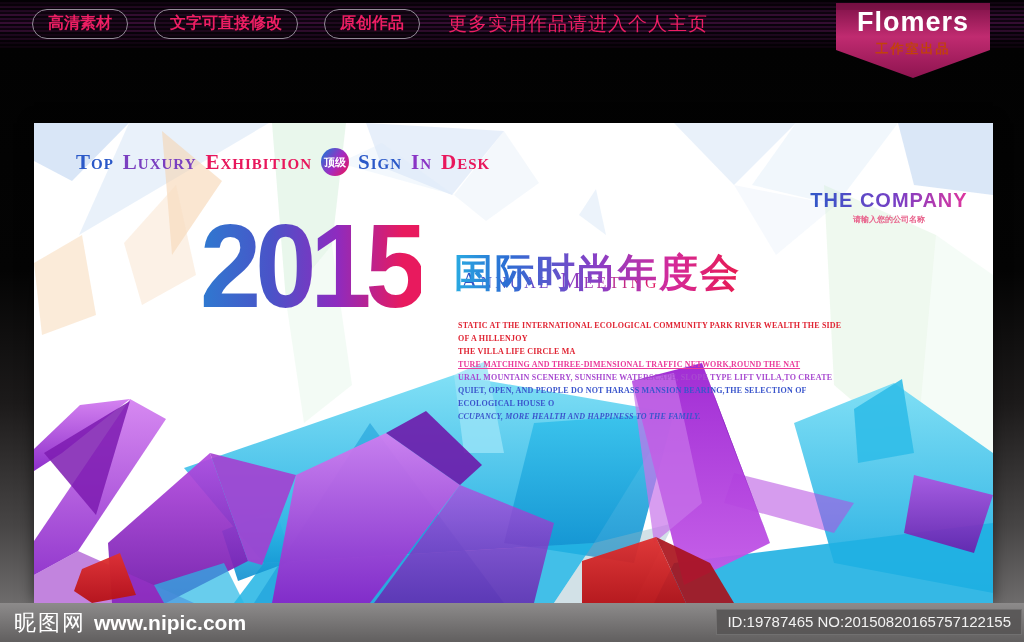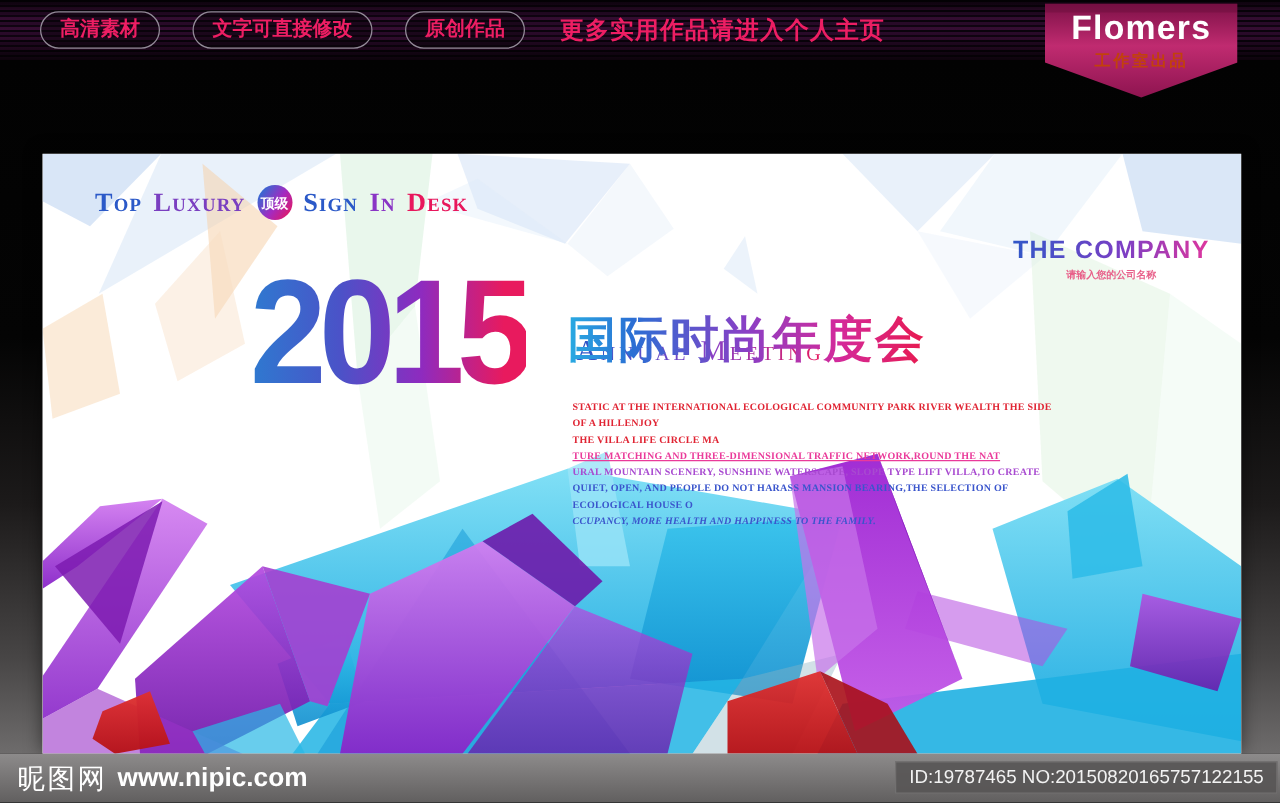--- a/index.html
+++ b/index.html
@@ -18,21 +18,21 @@
     display:flex; align-items:center; z-index:3;
   }
   .pill {
     border:1px solid #938b98; border-radius:15px;
     color:#ed1e63; font-weight:700; font-size:16px;
     padding:3px 15px 4px; margin-left:26px; white-space:nowrap;
     background:rgba(12,4,12,.45); cursor:pointer;font-family:Liberation Serif, serif;
   }
   .pill:first-child { margin-left:32px; }
   .promo {
-    color:#ed1e63; font-weight:700; font-size:19px; letter-spacing:1px;
+    color:#ed1e63; font-weight:400; font-size:19px; letter-spacing:1px;
     margin-left:28px; white-space:nowrap; cursor:pointer;
   }
 
   
   .studio { position:absolute; top:0; left:836px; width:154px; height:80px; z-index:6; cursor:pointer; }
   .studio svg { position:absolute; inset:0; }
   .studio .name {
     position:absolute; top:7px; left:0; width:100%; text-align:center;
     color:#fff; font-weight:700; font-size:27px; letter-spacing:1px;
   }
@@ -225,20 +225,21 @@
       <polygon points="120,462 190,440 210,480 130,480" fill="#28b8e6" opacity="0.7"></polygon>
 
       <polygon points="48,446 86,430 102,472 58,480 40,468" fill="url(#gRe)" opacity="0.95"></polygon>
       <polygon points="548,438 622,414 652,480 548,480" fill="url(#gRe)" opacity="0.95"></polygon>
       <polygon points="622,414 676,440 700,480 652,480" fill="#a80f18" opacity="0.9"></polygon>
     </svg>
 
     <div class="hdr-left">
       <span style="color: rgb(43, 89, 200); text-align: center;">Top</span>
       <span style="color: rgb(122, 63, 192);">Luxury</span>
+      <span style="color: rgb(232, 23, 92);">Exhibition</span>
       <span class="seal">顶级</span>
       <span style="color: rgb(43, 89, 200);">Sign</span>
       <span style="color: rgb(138, 53, 197);">In</span>
       <span style="color: rgb(232, 23, 92);">Desk</span>
     </div>
 
     <div class="company">
       <div class="nm">THE COMPANY</div>
       <div class="hint" style="color: rgb(232, 96, 138);">请输入您的公司名称</div>
     </div>

